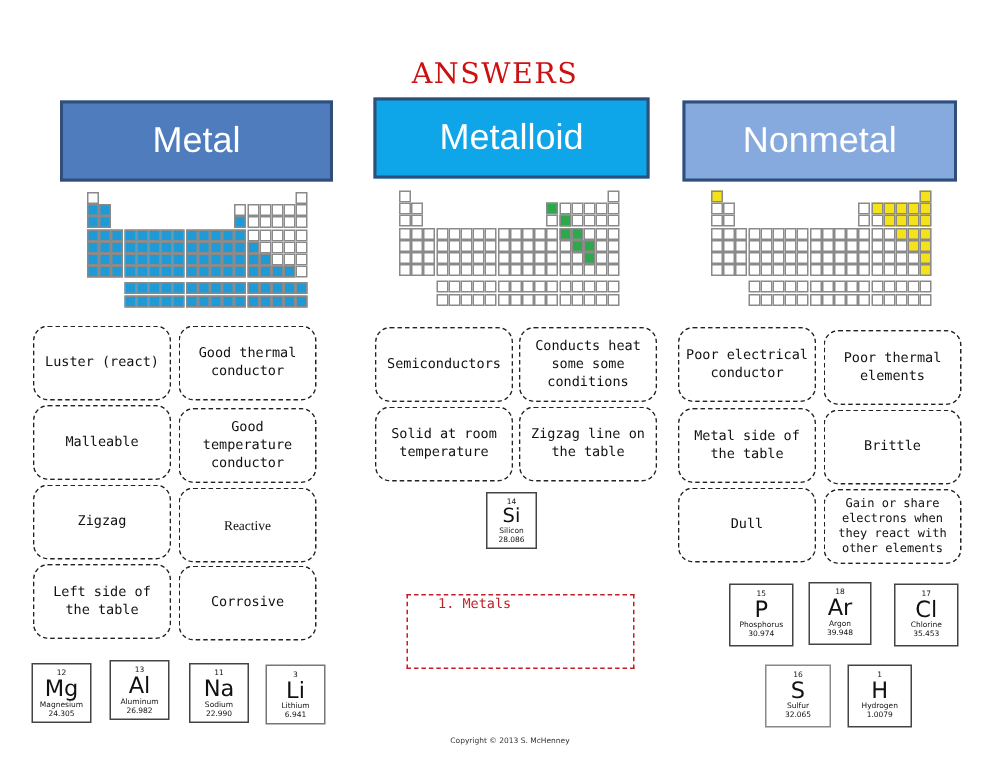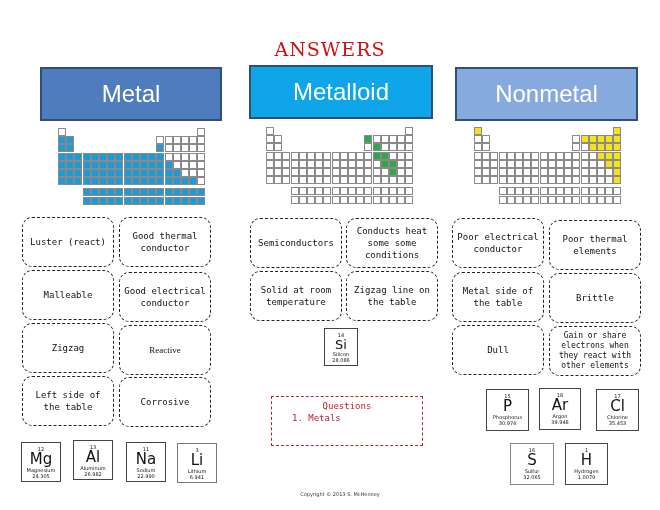--- a/index.html
+++ b/index.html
@@ -400,21 +400,21 @@
     <div class="cell" style="left: 106.6px; top: 68.6px;"></div>
     <div class="cell" style="left: 114.8px; top: 68.6px;"></div>
     <div class="cell" style="left: 123px; top: 68.6px;"></div>
     <div class="cell" style="left: 131.2px; top: 68.6px;"></div>
     <div class="cell" style="left: 139.4px; top: 68.6px;"></div>
   </div>
 
 <div class="card" style="left:22px;top:217px;width:92px;height:50px;">Luster (react)</div>
 <div class="card" style="left:119px;top:217px;width:92px;height:50px;">Good thermal conductor</div>
 <div class="card" style="left:22px;top:270px;width:92px;height:50px;">Malleable</div>
-<div class="card" style="left:119px;top:272px;width:92px;height:50px;">Good electrical conductor</div>
+<div class="card" style="left:119px;top:272px;width:92px;height:50px;">Good temperature conductor</div>
 <div class="card" style="left:22px;top:323px;width:92px;height:50px;">Zigzag</div>
 <div class="card" style="left:119px;top:325px;width:92px;height:50px;font-family:Liberation Serif, serif;">Reactive</div>
 <div class="card" style="left:22px;top:376px;width:92px;height:50px;">Left side of the table</div>
 <div class="card" style="left:119px;top:377px;width:92px;height:50px;">Corrosive</div>
 
 <div class="card" style="left:250px;top:218px;width:92px;height:50px;">Semiconductors</div>
 <div class="card" style="left:346px;top:218px;width:92px;height:50px;">Conducts heat some some conditions</div>
 <div class="card" style="left:250px;top:271px;width:92px;height:50px;">Solid at room temperature</div>
 <div class="card" style="left:346px;top:271px;width:92px;height:50px;">Zigzag line on the table</div>
 
@@ -482,17 +482,16 @@
   <div class="mass">32.065</div>
 </div>
 <div class="tile" style="left:565px;top:443px;width:43px;height:42px;">
   <div class="num">1</div>
   <div class="sym">H</div>
   <div class="name">Hydrogen</div>
   <div class="mass">1.0079</div>
 </div>
 
 <div class="questions">
-  <div class="qt">Questions</div>
   <div class="qi">1.  Metals</div>
 </div>
 
 <div class="abs copyright">Copyright © 2013 S. McHenney</div>
 
 </body></html>

